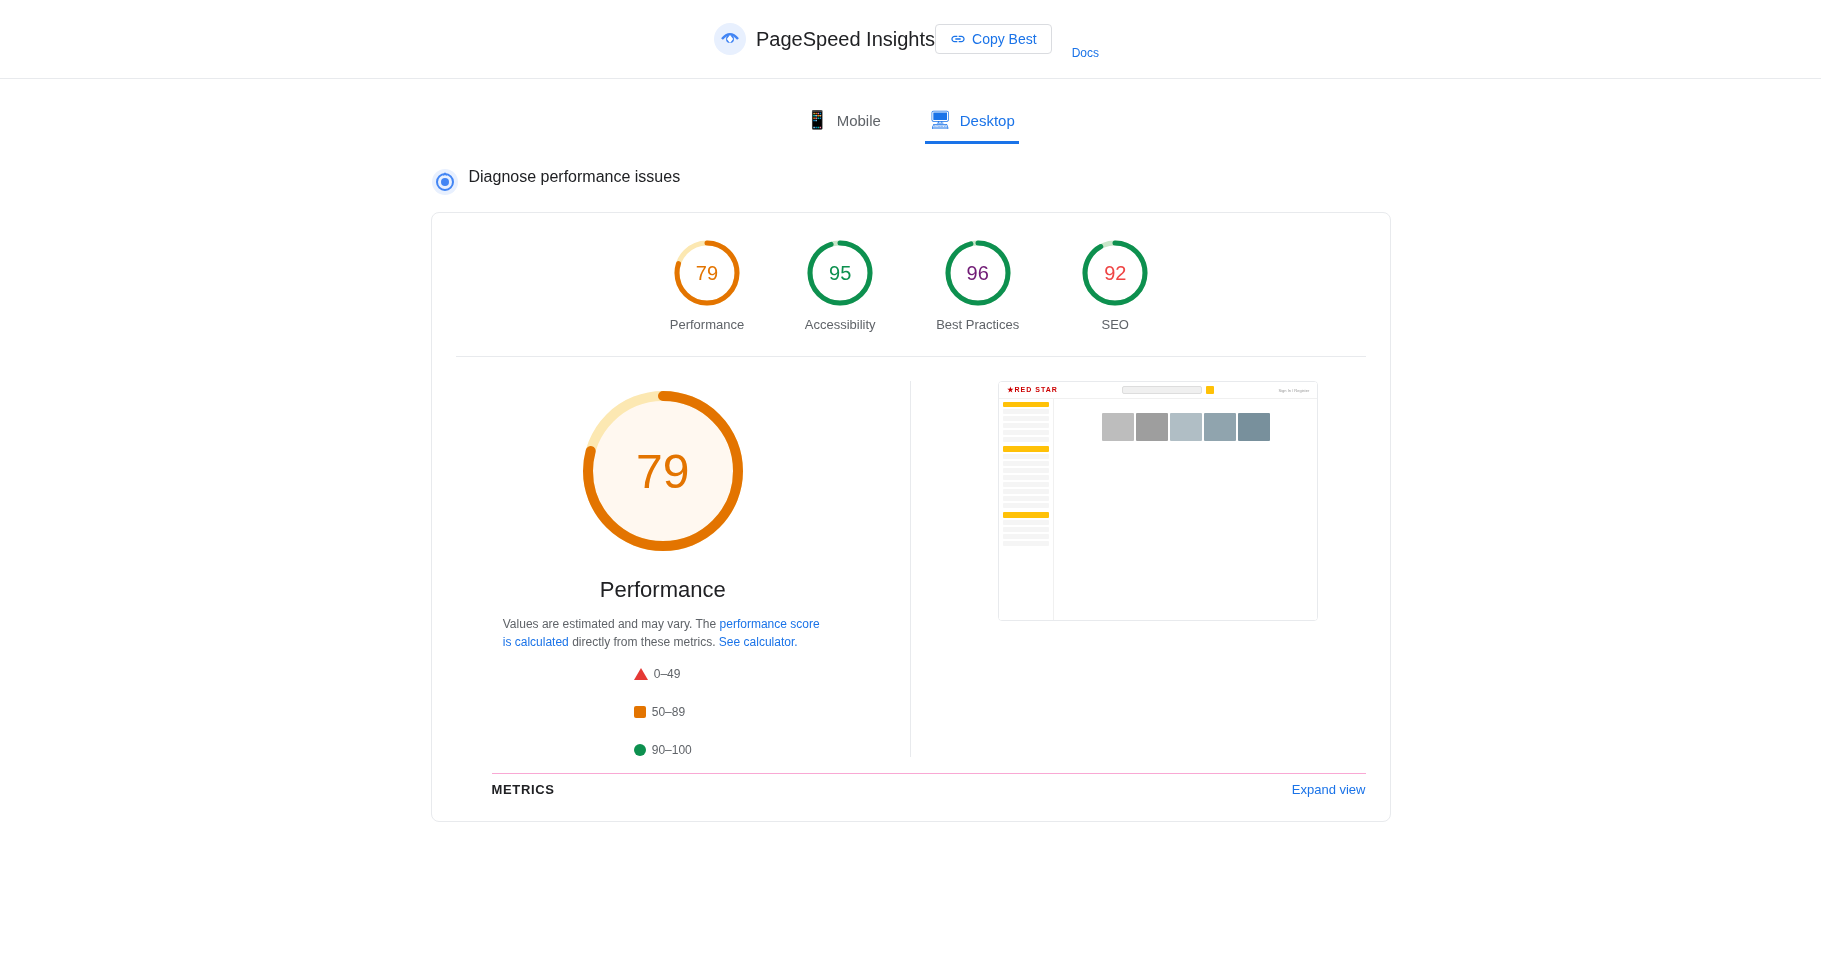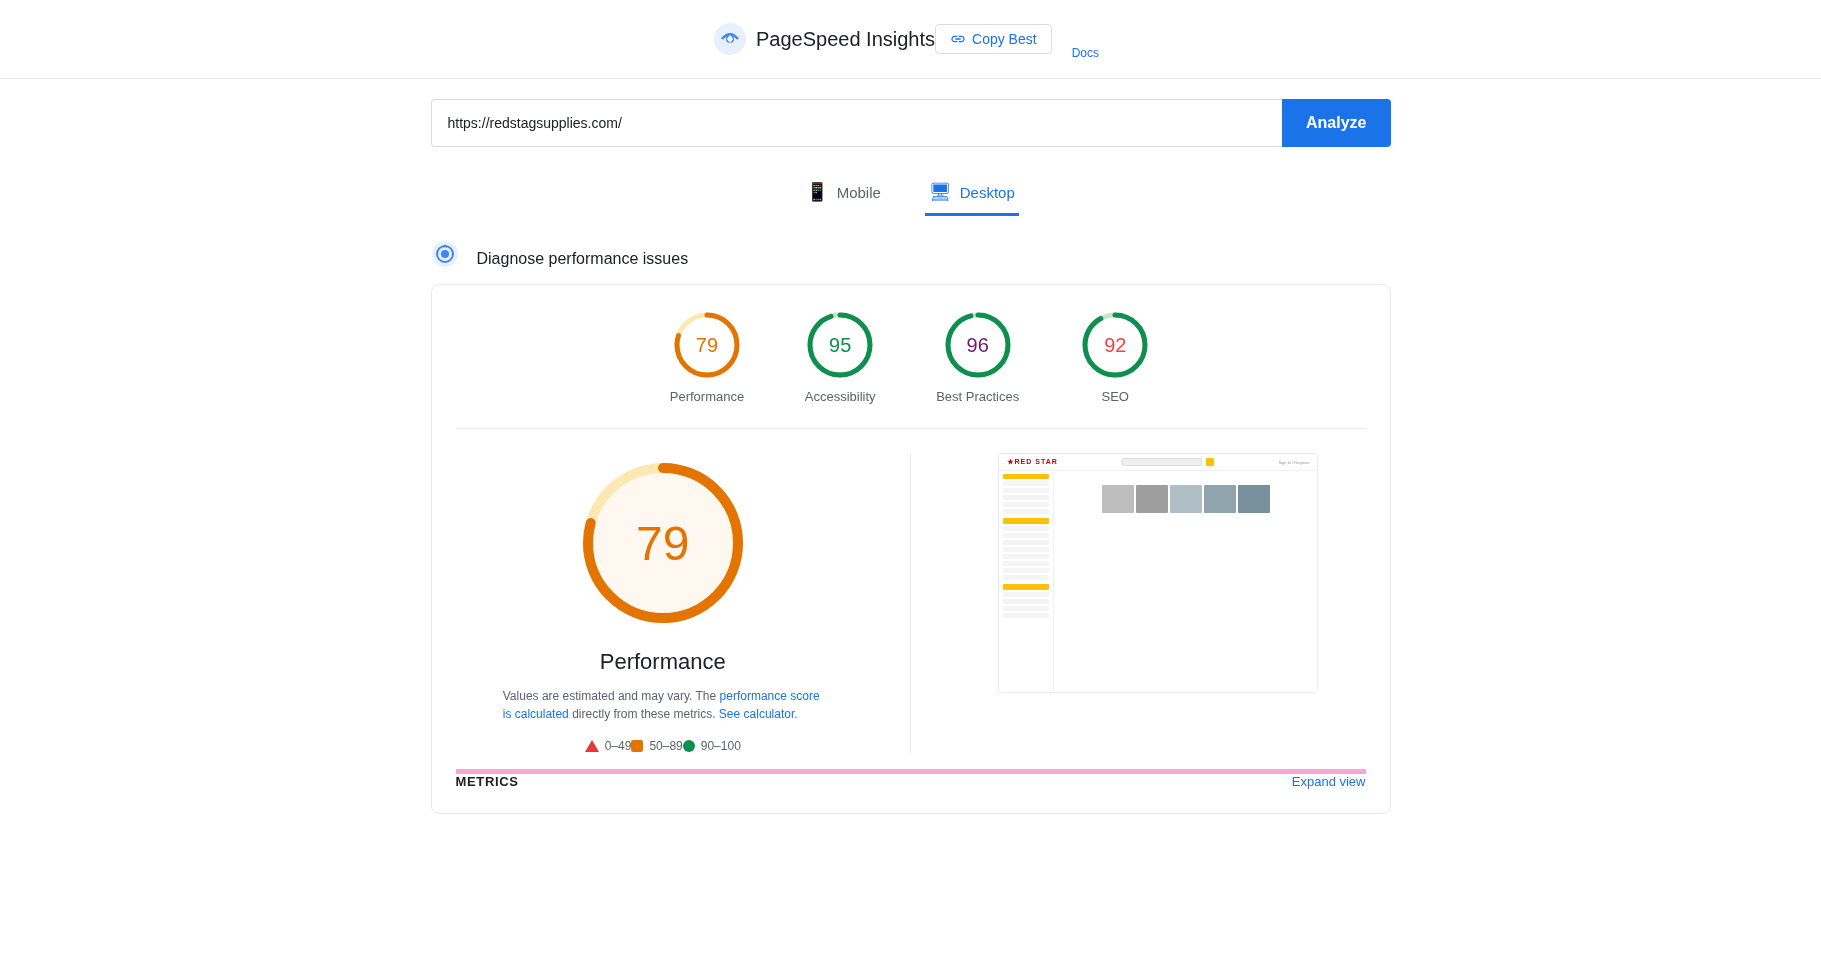--- a/index.html
+++ b/index.html
@@ -115,22 +115,22 @@
       color: #1a73e8;
       border-bottom: 3px solid #1a73e8;
     }
     .tab-icon {
       font-size: 18px;
     }
 
     
     .diagnose-section {
       display: flex;
-      align-items: flex-end;
-      gap: 18px;
+      align-items: flex-start;
+      gap: 10px;
       margin-bottom: 16px;
     }
     .diagnose-icon {
       width: 28px;
       height: 28px;
     }
     .diagnose-title {
       font-size: 16px;
       font-weight: 500;
       color: #202124;
@@ -240,21 +240,23 @@
       flex: 1;
       display: flex;
       align-items: center;
       justify-content: center;
     }
 
     
     .legend {
       display: flex;
       justify-content: center;
+      gap: 24px;
       margin-top: 16px;
+      flex-direction: column;
     }
     .legend-item {
       display: flex;
       align-items: center;
       gap: 6px;
       font-size: 12px;
       color: #5f6368;
     }
     .legend-dot {
       width: 12px;
@@ -268,21 +270,23 @@
       border-right: 7px solid transparent;
       border-bottom: 12px solid #e53935;
     }
 
     
     .metrics-bar {
       display: flex;
       justify-content: space-between;
       align-items: center;
       margin-top: 16px;
-      border-top: 5px solid #f9a8d4;
+      padding-top: 8px;
+      border-top: 1px solid #f9a8d4;
+      margin-left: 36px;
     }
     .metrics-label {
       font-size: 13px;
       font-weight: 600;
       color: #202124;
       letter-spacing: 0.05em;
     }
     .expand-view-link {
       font-size: 13px;
       color: #1a73e8;
@@ -399,26 +403,20 @@
       <span>Copy Best</span>
     </button>
     <a class="docs-link">
       <span>Docs</span>
     </a>
   </div>
 </header>
 
 <div class="main-content">
 
-  <div class="url-bar-container">
-    <input class="url-input" type="text" value="https://redstagsupplies.com/" style="">
-    <button class="analyze-btn">
-      <span>Analyze</span>
-    </button>
-  </div>
 
   <div class="tabs-container">
     <div class="tab">
       <span class="tab-icon">📱</span>
       <span>Mobile</span>
     </div>
     <div class="tab active">
       <span class="tab-icon">🖥</span>
       <span>Desktop</span>
     </div>

